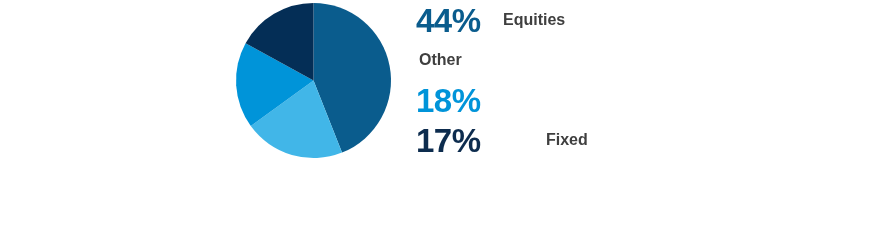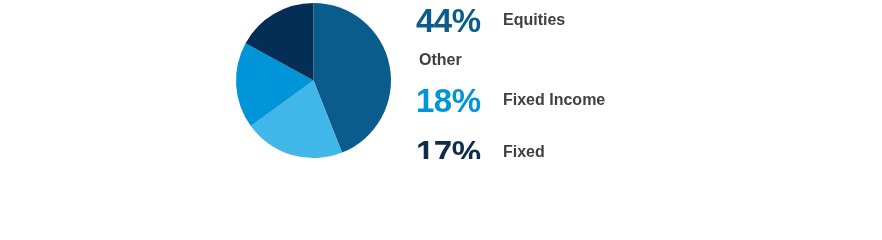--- a/index.html
+++ b/index.html
@@ -46,21 +46,21 @@
     position: absolute;
     left: 0;
     height: 40px;
     width: 300px;
     display: flex;
     align-items: center;
   }
   .legend-row.r0 { top: 0px; }
   .legend-row.r1 { top: 40px; }
   .legend-row.r2 { top: 80px; }
-  .legend-row.r3 { top: 132px; }
+  .legend-row.r3 { top: 120px; gap: 43px; }
 
   .legend-value {
     width: 84px;
     flex: 0 0 84px;
     font-size: 33px;
     font-weight: bold;
     letter-spacing: -0.5px;
     line-height: 1;
     white-space: nowrap;
   }
@@ -95,21 +95,20 @@
       <span class="legend-value" style="color: rgb(10, 92, 141);">44%</span>
       <span class="legend-label">Equities</span>
     </div>
 
     <div class="legend-row r1">
       <span class="legend-label">Other</span>
     </div>
 
     <div class="legend-row r2">
       <span class="legend-value" style="color: rgb(0, 148, 217);">18%</span>
-      <span class="legend-label">Fixed Income</span>
     </div>
 
     <div class="legend-row r3">
       <span class="legend-value" style="color: rgb(13, 44, 78);">17%</span>
       <span class="legend-label">Fixed</span>
     </div>
 
   </div>
 </div>
 

